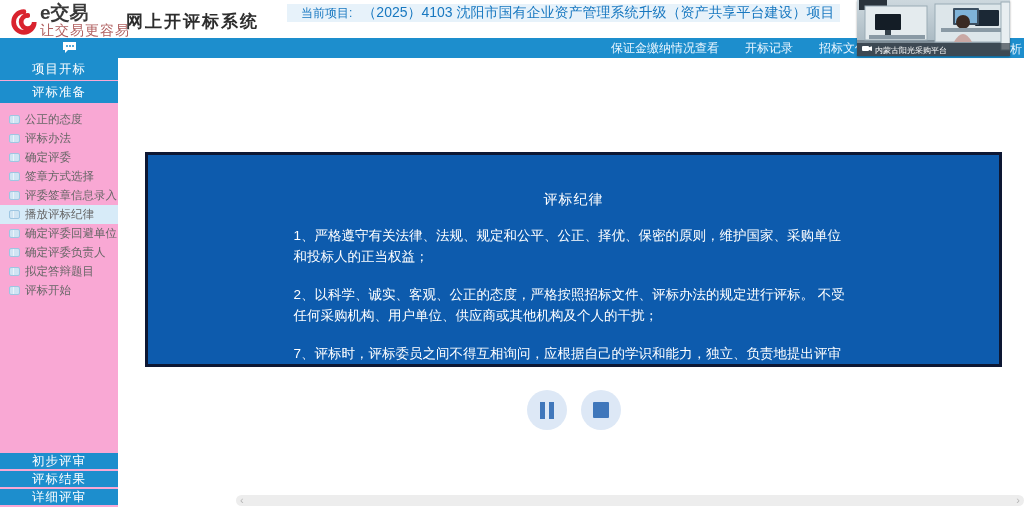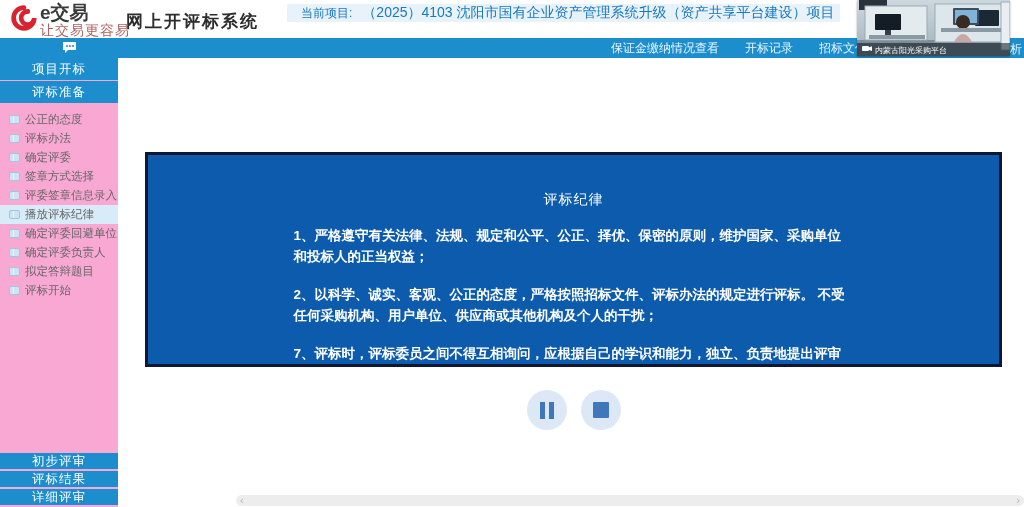--- a/index.html
+++ b/index.html
@@ -1,21 +1,21 @@
 <!DOCTYPE html>
 <html><head>
 <meta charset="utf-8">
 <style>
   * { margin: 0; padding: 0; box-sizing: border-box; }
   html, body { width: 1024px; height: 507px; overflow: hidden; background: #fff;
     font-family: "Liberation Sans", "DejaVu Sans", sans-serif; }
 
   
   .header { position: relative; height: 38px; background: #ffffff; }
-  .brand { position: absolute; left: 8px; top: 3px; display: flex; align-items: flex-start; }
+  .brand { position: absolute; left: 8px; top: 3px; display: flex; align-items: flex-end; }
   .brand-icon { width: 30px; height: 30px; }
   .brand-text { display: flex; flex-direction: column; line-height: 1; margin-left: 2px; }
   .brand-name { font-size: 19px; font-weight: bold; color: #3a3a3a; }
   .brand-tagline { font-size: 14px; color: #b06060; margin-top: 1px; letter-spacing: 1px; }
   .app-title { font-size: 17px; font-weight: bold; color: #2d2d2d; margin-left: 8px; letter-spacing: 2px; margin-top: 4px; }
   .project-bar { position: absolute; left: 287px; top: 4px; width: 553px; height: 18px;
     background: #e7f2fa; display: flex; align-items: center; padding-left: 14px; }
   .project-label { font-size: 12px; color: #1878c0; }
   .project-name { font-size: 14px; font-weight: 400; color: #1878c0; margin-left: 10px; }
 
@@ -49,21 +49,21 @@
   .step-label { font-size: 11.5px; color: #666; white-space: nowrap; }
   .side-bottom { margin-top: auto; }
   .side-bottom .side-btn { height: 16px; margin-bottom: 2px; }
 
   
   .main { position: relative; flex: 1; background: #ffffff; }
   .notice-box { position: absolute; left: 27px; top: 94px; width: 857px; height: 215px;
     background: #0d5bad; border: 3px solid #0d1733; color: #ffffff; }
   .notice-inner { width: 560px; margin: 0 auto; }
   .notice-title { text-align: center; font-size: 14px; margin-top: 36px; letter-spacing: 1px; }
-  .notice-rule { font-size: 13.5px; line-height: 1.55; margin-top: 17px; font-weight: bold; }
+  .notice-rule { font-size: 13.5px; line-height: 1.55; margin-top: 17px; }
 
   .controls { position: absolute; left: 27px; top: 332px; width: 857px;
     display: flex; justify-content: center; gap: 14px; }
   .ctrl-btn { width: 40px; height: 40px; border-radius: 50%; background: #dde8f6; border: none;
     display: flex; align-items: center; justify-content: center; cursor: pointer; }
   .icon-pause { display: flex; gap: 4px; }
   .icon-pause span { display: block; width: 5px; height: 17px; background: #4077bb; }
   .icon-stop { width: 16px; height: 16px; background: #4077bb; border-radius: 1px; }
 
   

